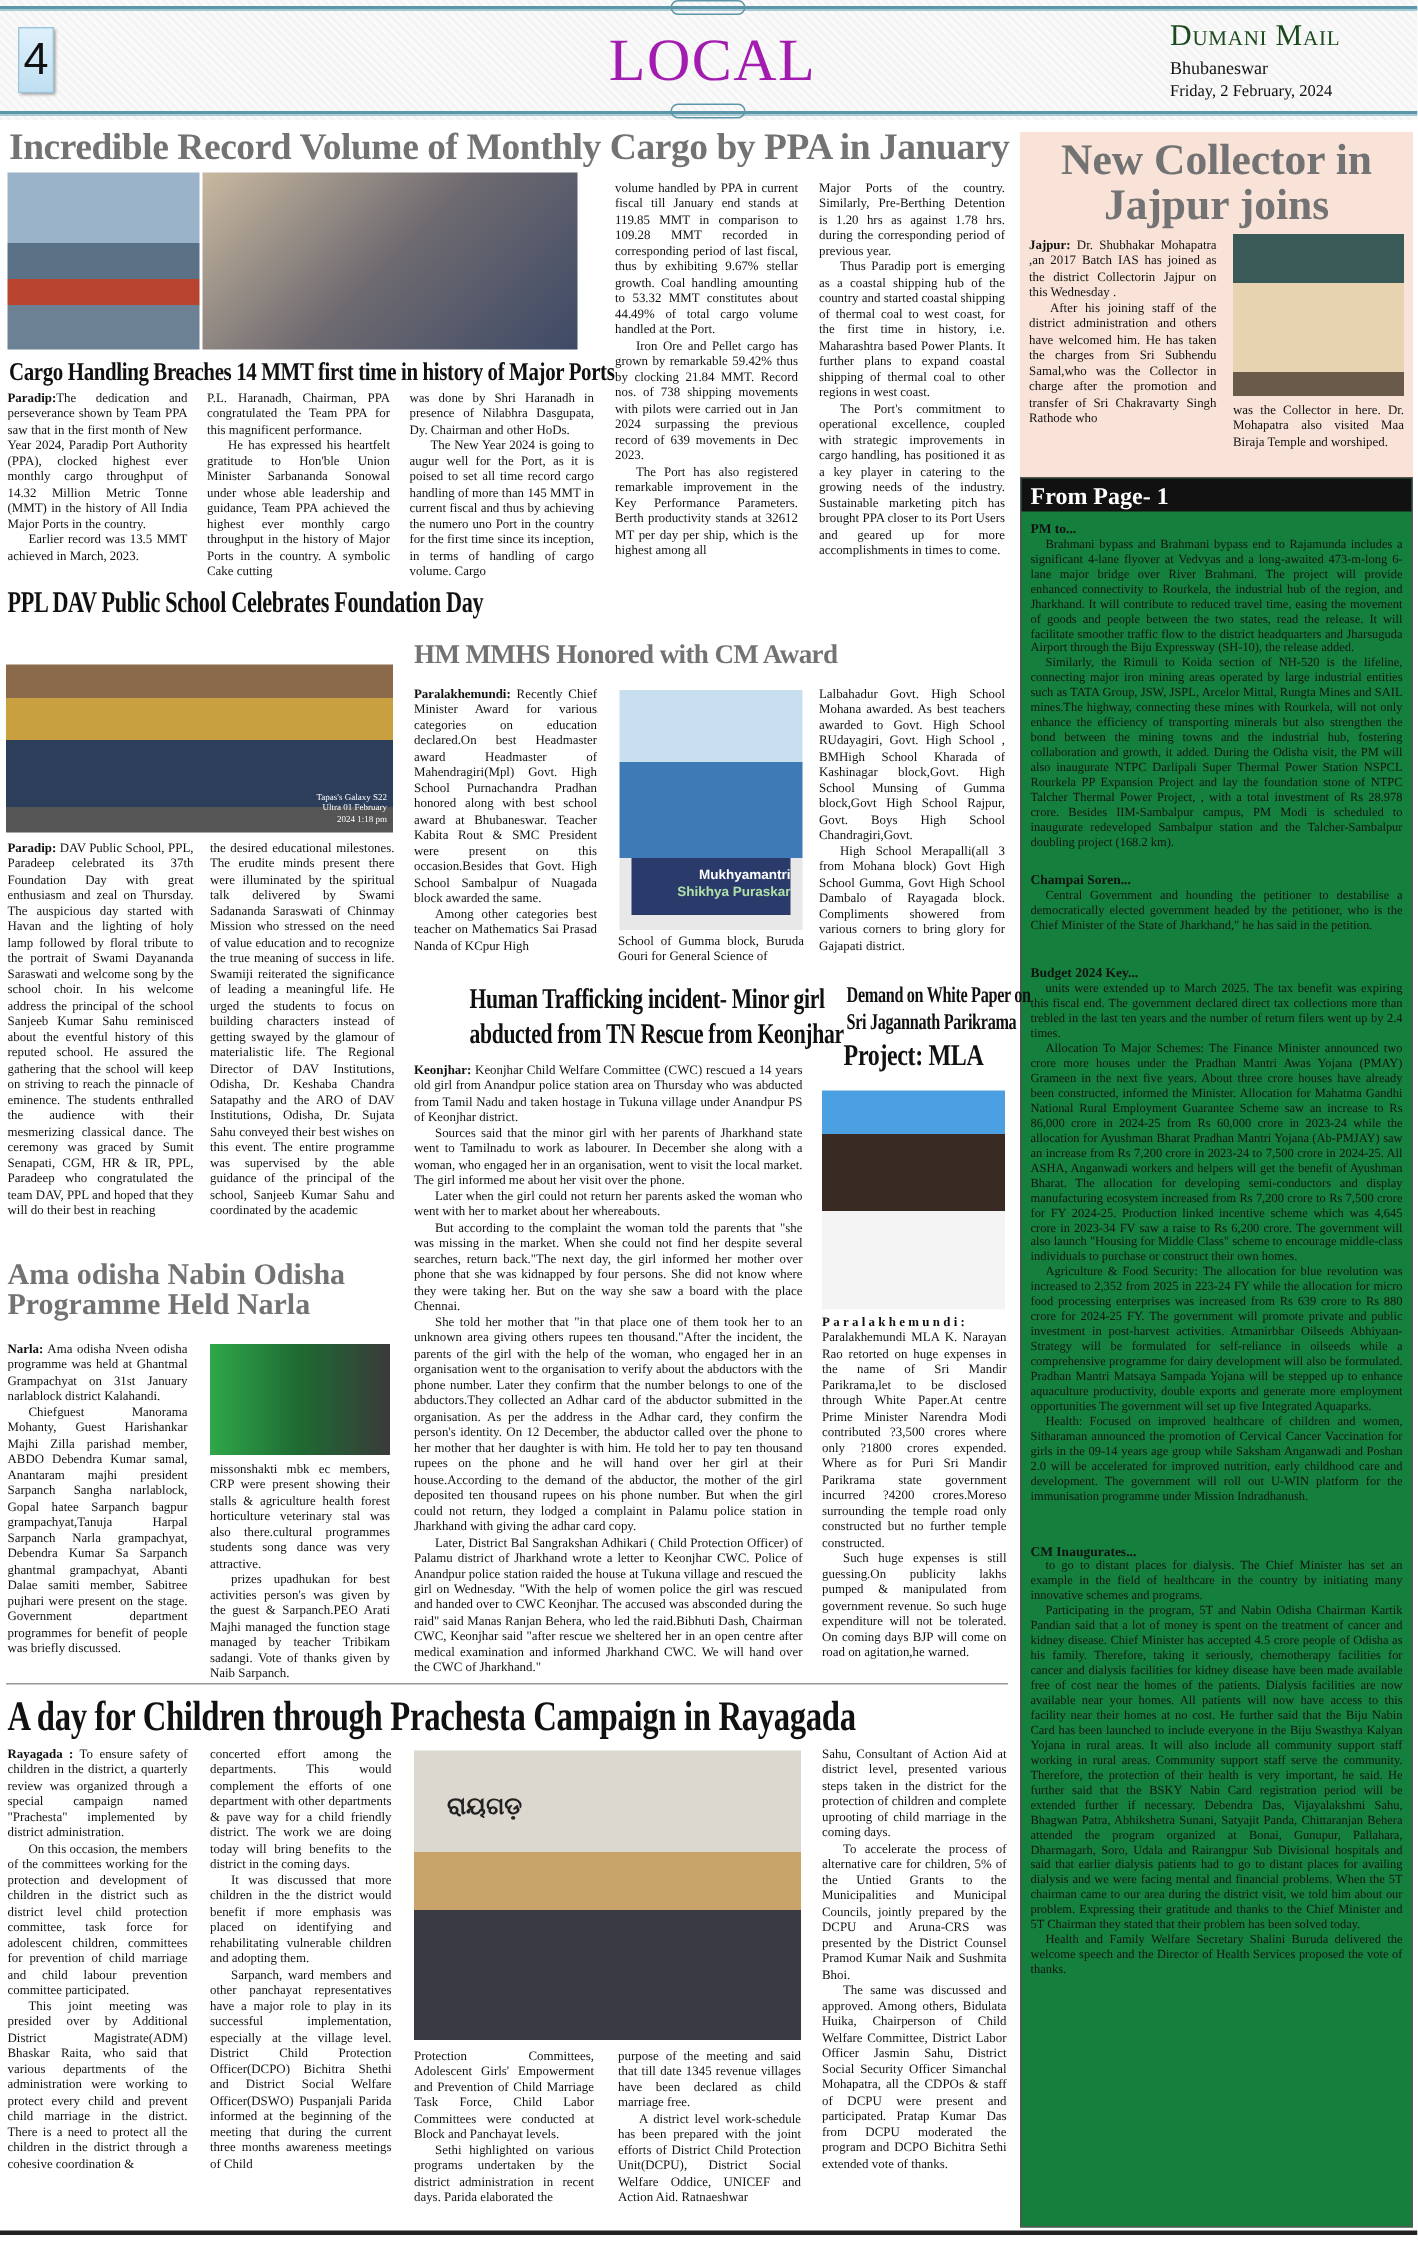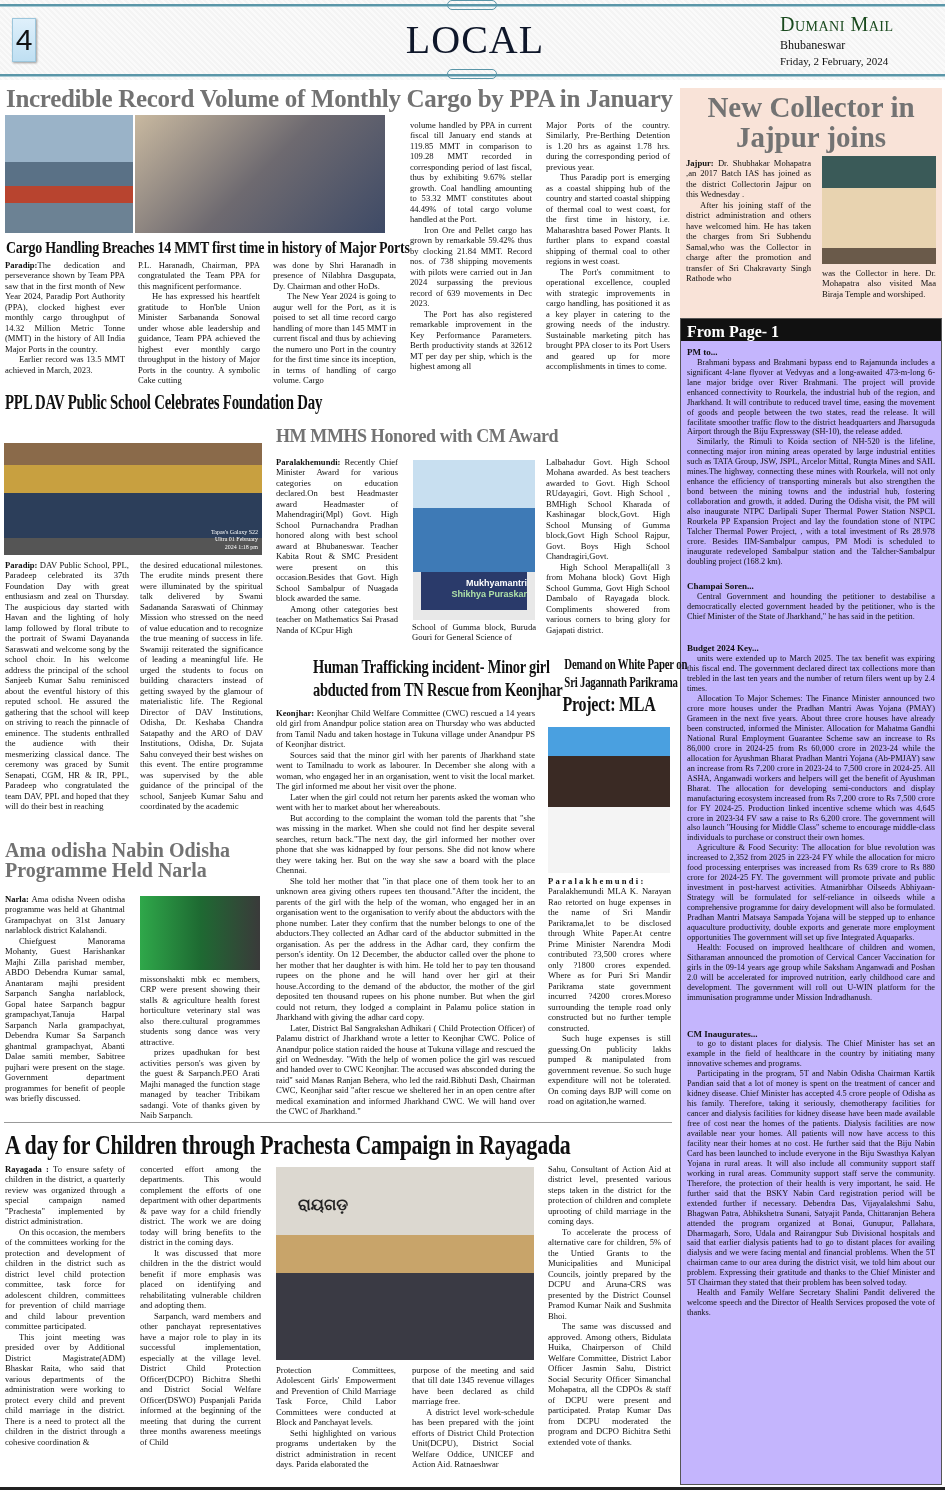--- a/index.html
+++ b/index.html
@@ -2,33 +2,33 @@
 <html><head>
 <meta charset="utf-8">
 <style>
 *{box-sizing:border-box;margin:0;padding:0}
 body{width:945px;height:1494px;background:#fff;font-family:"Liberation Serif",serif;color:#111;position:relative;overflow:hidden;font-size:8.6px;line-height:1.22}
 .abs{position:absolute}
 .masthead{left:0;top:0;width:945px;height:80px;background:repeating-linear-gradient(45deg,#f4f4f4 0 2px,#fafafa 2px 4px)}
 .rule{left:0;width:945px;height:3px;background:#5a96a8;border-bottom:1px solid #a8cbd5}
 .orn{width:50px;height:10px;border:1.5px solid #5a96a8;border-radius:6px;left:447px}
 .pagebox{left:12px;top:18px;width:24px;height:44px;background:linear-gradient(#dff0fb,#bfdff2);border:1px solid #9cc6dc;box-shadow:1px 1px 2px #999;font-family:"Liberation Sans",sans-serif;font-size:30px;line-height:42px;text-align:center}
-.section{left:395px;top:20px;width:160px;text-align:center;font-size:40px;color:#0f172a;letter-spacing:1px;line-height:40px}
+.section{left:395px;top:20px;width:160px;text-align:center;font-size:40px;color:#a21caf;letter-spacing:1px;line-height:40px}
 .brand{left:780px;top:12px;font-size:20px;color:#1a4a1e;font-variant:small-caps;letter-spacing:.5px}
 .city{left:780px;top:38px;font-size:12px}
 .date{left:780px;top:55px;font-size:11px}
 h1,h2,h3{font-family:Liberation Serif, serif;font-weight:bold;color:#737373;line-height:1.05}
 .hl1{left:6px;top:86px;font-size:25px;letter-spacing:-.3px}
 .photo{background:#8a9aa6;overflow:hidden}
 .col{text-align:justify}
 .col b{font-weight:bold}
 .ind{text-indent:14px}
 .sub{font-size:17px;font-weight:bold;transform:scaleX(.82);transform-origin:left;white-space:nowrap;letter-spacing:-.3px}
 .box-coll{left:680px;top:88px;width:262px;height:232px;background:#f9e3d8}
-.box-from{left:680px;top:318px;width:262px;height:1167px;border:1px solid #555;background:#c4b5fd}
+.box-from{left:680px;top:318px;width:262px;height:1167px;border:1px solid #555;background:#15803d}
 .fromhdr{background:#111;color:#fff;font-size:16px;font-weight:bold;padding:3px 6px;height:22px}
 .fp{padding:0 6px;text-align:justify;font-size:8.3px;line-height:1.2}
 .fp h4{font-size:9px;font-weight:bold;margin-top:6px}
 .fp p{text-indent:10px}
 .hr{background:#222;height:3px}
 .caption{font-size:6px;color:#fff}
 </style>
 </head>
 <body>
 
@@ -83,21 +83,21 @@
     <h4 style="margin-top:14px">Champai Soren...</h4>
     <p>Central Government and hounding the petitioner to destabilise a democratically elected government headed by the petitioner, who is the Chief Minister of the State of Jharkhand," he has said in the petition.</p>
     <h4 style="margin-top:22px">Budget 2024 Key...</h4>
     <p>units were extended up to March 2025. The tax benefit was expiring this fiscal end. The government declared direct tax collections more than trebled in the last ten years and the number of return filers went up by 2.4 times.</p>
     <p>Allocation To Major Schemes: The Finance Minister announced two crore more houses under the Pradhan Mantri Awas Yojana (PMAY) Grameen in the next five years. About three crore houses have already been constructed, informed the Minister. Allocation for Mahatma Gandhi National Rural Employment Guarantee Scheme saw an increase to Rs 86,000 crore in 2024-25 from Rs 60,000 crore in 2023-24 while the allocation for Ayushman Bharat Pradhan Mantri Yojana (Ab-PMJAY) saw an increase from Rs 7,200 crore in 2023-24 to 7,500 crore in 2024-25. All ASHA, Anganwadi workers and helpers will get the benefit of Ayushman Bharat. The allocation for developing semi-conductors and display manufacturing ecosystem increased from Rs 7,200 crore to Rs 7,500 crore for FY 2024-25. Production linked incentive scheme which was 4,645 crore in 2023-34 FV saw a raise to Rs 6,200 crore. The government will also launch "Housing for Middle Class" scheme to encourage middle-class individuals to purchase or construct their own homes.</p>
     <p>Agriculture &amp; Food Security: The allocation for blue revolution was increased to 2,352 from 2025 in 223-24 FY while the allocation for micro food processing enterprises was increased from Rs 639 crore to Rs 880 crore for 2024-25 FY. The government will promote private and public investment in post-harvest activities. Atmanirbhar Oilseeds Abhiyaan-Strategy will be formulated for self-reliance in oilseeds while a comprehensive programme for dairy development will also be formulated. Pradhan Mantri Matsaya Sampada Yojana will be stepped up to enhance aquaculture productivity, double exports and generate more employment opportunities The government will set up five Integrated Aquaparks.</p>
     <p>Health: Focused on improved healthcare of children and women, Sitharaman announced the promotion of Cervical Cancer Vaccination for girls in the 09-14 years age group while Saksham Anganwadi and Poshan 2.0 will be accelerated for improved nutrition, early childhood care and development. The government will roll out U-WIN platform for the immunisation programme under Mission Indradhanush.</p>
     <h4 style="margin-top:26px">CM Inaugurates...</h4>
     <p>to go to distant places for dialysis. The Chief Minister has set an example in the field of healthcare in the country by initiating many innovative schemes and programs.</p>
     <p>Participating in the program, 5T and Nabin Odisha Chairman Kartik Pandian said that a lot of money is spent on the treatment of cancer and kidney disease. Chief Minister has accepted 4.5 crore people of Odisha as his family. Therefore, taking it seriously, chemotherapy facilities for cancer and dialysis facilities for kidney disease have been made available free of cost near the homes of the patients. Dialysis facilities are now available near your homes. All patients will now have access to this facility near their homes at no cost. He further said that the Biju Nabin Card has been launched to include everyone in the Biju Swasthya Kalyan Yojana in rural areas. It will also include all community support staff working in rural areas. Community support staff serve the community. Therefore, the protection of their health is very important, he said. He further said that the BSKY Nabin Card registration period will be extended further if necessary. Debendra Das, Vijayalakshmi Sahu, Bhagwan Patra, Abhikshetra Sunani, Satyajit Panda, Chittaranjan Behera attended the program organized at Bonai, Gunupur, Pallahara, Dharmagarh, Soro, Udala and Rairangpur Sub Divisional hospitals and said that earlier dialysis patients had to go to distant places for availing dialysis and we were facing mental and financial problems. When the 5T chairman came to our area during the district visit, we told him about our problem. Expressing their gratitude and thanks to the Chief Minister and 5T Chairman they stated that their problem has been solved today.</p>
-    <p>Health and Family Welfare Secretary Shalini Pandit delivered the welcome speech and the Director of Health Services proposed the vote of thanks.</p>
+    <p>Health and Family Welfare Secretary Shalini Buruda delivered the welcome speech and the Director of Health Services proposed the vote of thanks.</p>
   </div>
 </div>
 
 <div class="abs sub" style="left:5px;top:390px;font-size:20px;transform:scaleX(.74)">PPL DAV Public School Celebrates Foundation Day</div>
 <div class="abs photo" style="left:4px;top:443px;width:258px;height:112px;background:linear-gradient(#8a6a4a 0 20%,#c8a040 20% 45%,#2c3e5a 45% 85%,#555 85%)">
   <div class="abs caption" style="right:4px;bottom:4px;width:50px;text-align:right">Tapas's Galaxy S22 Ultra 01 February 2024 1:18 pm</div>
 </div>
 <div class="abs col" style="left:5px;top:560px;width:124px"><b>Paradip:</b> <span>DAV Public School, PPL, Paradeep celebrated its 37th Foundation Day with great enthusiasm and zeal on Thursday. The auspicious day started with Havan and the lighting of holy lamp followed by floral tribute to the portrait of Swami Dayananda Saraswati and welcome song by the school choir. In his welcome address the principal of the school Sanjeeb Kumar Sahu reminisced about the eventful history of this reputed school. He assured the gathering that the school will keep on striving to reach the pinnacle of eminence. The students enthralled the audience with their mesmerizing classical dance. The ceremony was graced by Sumit Senapati, CGM, HR &amp; IR, PPL, Paradeep who congratulated the team DAV, PPL and hoped that they will do their best in reaching</span></div>
 <div class="abs col" style="left:140px;top:560px;width:123px">the desired educational milestones. The erudite minds present there were illuminated by the spiritual talk delivered by Swami Sadananda Saraswati of Chinmay Mission who stressed on the need of value education and to recognize the true meaning of success in life. Swamiji reiterated the significance of leading a meaningful life. He urged the students to focus on building characters instead of getting swayed by the glamour of materialistic life. The Regional Director of DAV Institutions, Odisha, Dr. Keshaba Chandra Satapathy and the ARO of DAV Institutions, Odisha, Dr. Sujata Sahu conveyed their best wishes on this event. The entire programme was supervised by the able guidance of the principal of the school, Sanjeeb Kumar Sahu and coordinated by the academic</div>
 

